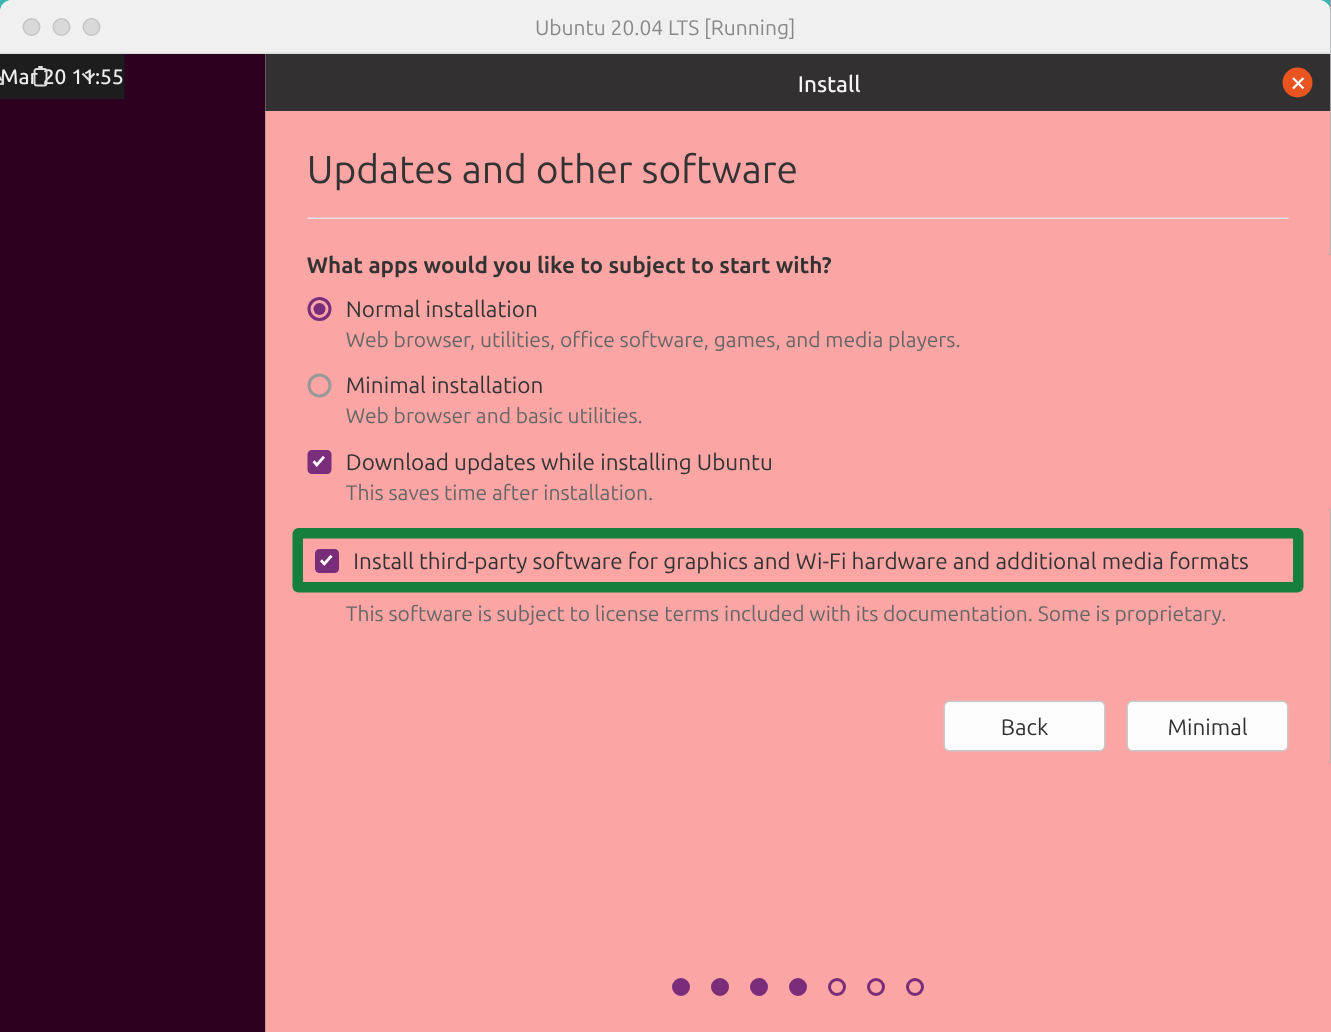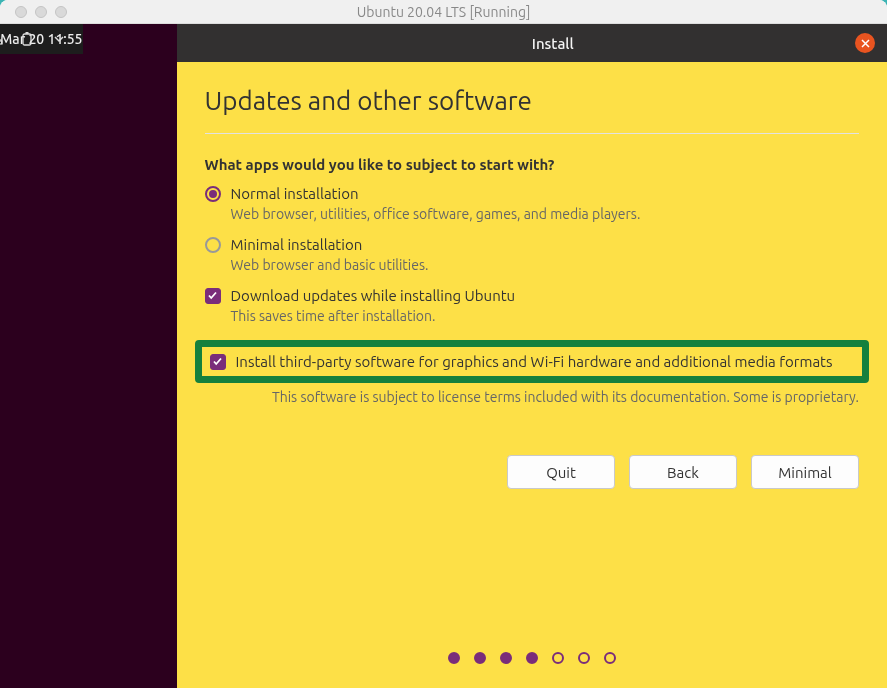--- a/index.html
+++ b/index.html
@@ -13,21 +13,21 @@
     .vm-window {
       width: 887px;
       height: 688px;
       background: #fff;
       border-radius: 8px 8px 0 0;
       overflow: hidden;
       display: flex;
       flex-direction: column;
     }
     .vm-titlebar {
-      height: 24px;
+      height: 36px;
       background: #f0f0f0;
       display: flex;
       align-items: center;
       padding: 0 15px;
       position: relative;
       border-bottom: 1px solid #ddd;
     }
     .traffic-lights {
       display: flex;
       gap: 8px;
@@ -106,21 +106,21 @@
       background: #e95420;
       display: flex;
       align-items: center;
       justify-content: center;
       color: #fff;
       font-size: 11px;
       cursor: pointer;
     }
     .install-body {
       flex: 1;
-      background: #fde047;
+      background: #fca5a5;
       padding: 24px 28px 12px 28px;
       display: flex;
       flex-direction: column;
       color: #3a3a3a;
     }
     .page-heading {
       font-size: 26px;
       font-weight: 400;
       color: #333;
       padding-bottom: 18px;
@@ -215,21 +215,21 @@
     }
     .dot {
       width: 12px;
       height: 12px;
       border-radius: 50%;
       border: 2px solid #7a2d7a;
     }
     .dot.filled { background: #7a2d7a; }
     .section-title.sub { margin-top: 6px; }
     .option-desc.sub2 { margin-bottom: 10px; }
-    .option-desc.tp { margin-left: 26px; margin-top: 6px; text-align: right; }
+    .option-desc.tp { margin-left: 26px; margin-top: 6px; }
   </style>
 </head>
 <body>
 
 <div class="vm-window">
   <div class="vm-titlebar">
     <div class="traffic-lights">
       <div class="traffic-light"></div>
       <div class="traffic-light"></div>
       <div class="traffic-light"></div>
@@ -313,23 +313,20 @@
                   <path d="M2 5.5 L4.2 8 L9 2.5" fill="none" stroke="#fff" stroke-width="1.8"></path>
                 </svg>
             </span>
             <span>Install third-party software for graphics and Wi-Fi hardware and additional media formats</span>
           </div>
         </div>
         <div class="option-desc tp">This software is subject to license terms included with its documentation. Some is proprietary.</div>
 
         <div class="button-row">
           <div class="btn">
-              <span>Quit</span>
-            </div>
-          <div class="btn">
               <span>Back</span>
             </div>
           <div class="btn">
               <span>Minimal</span>
             </div>
         </div>
 
         <div class="progress-dots">
           <div class="dot filled"></div>
           <div class="dot filled"></div>

